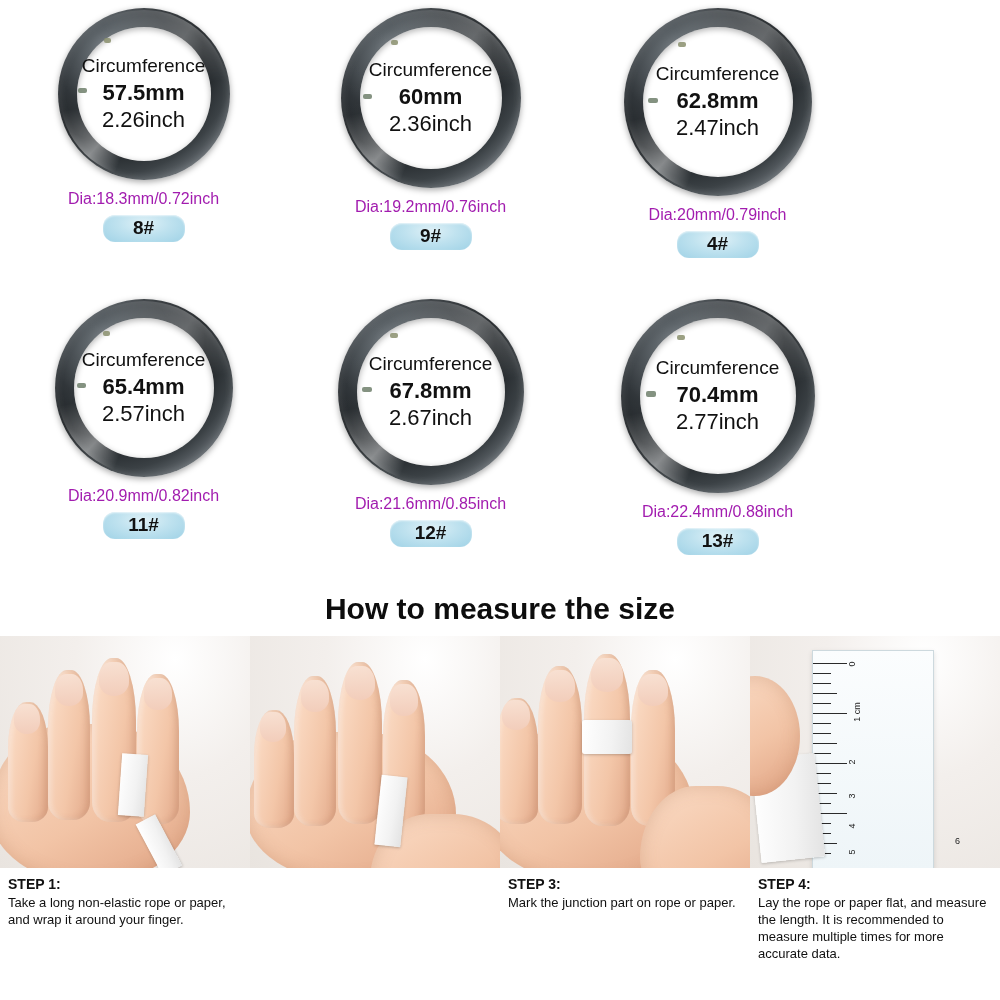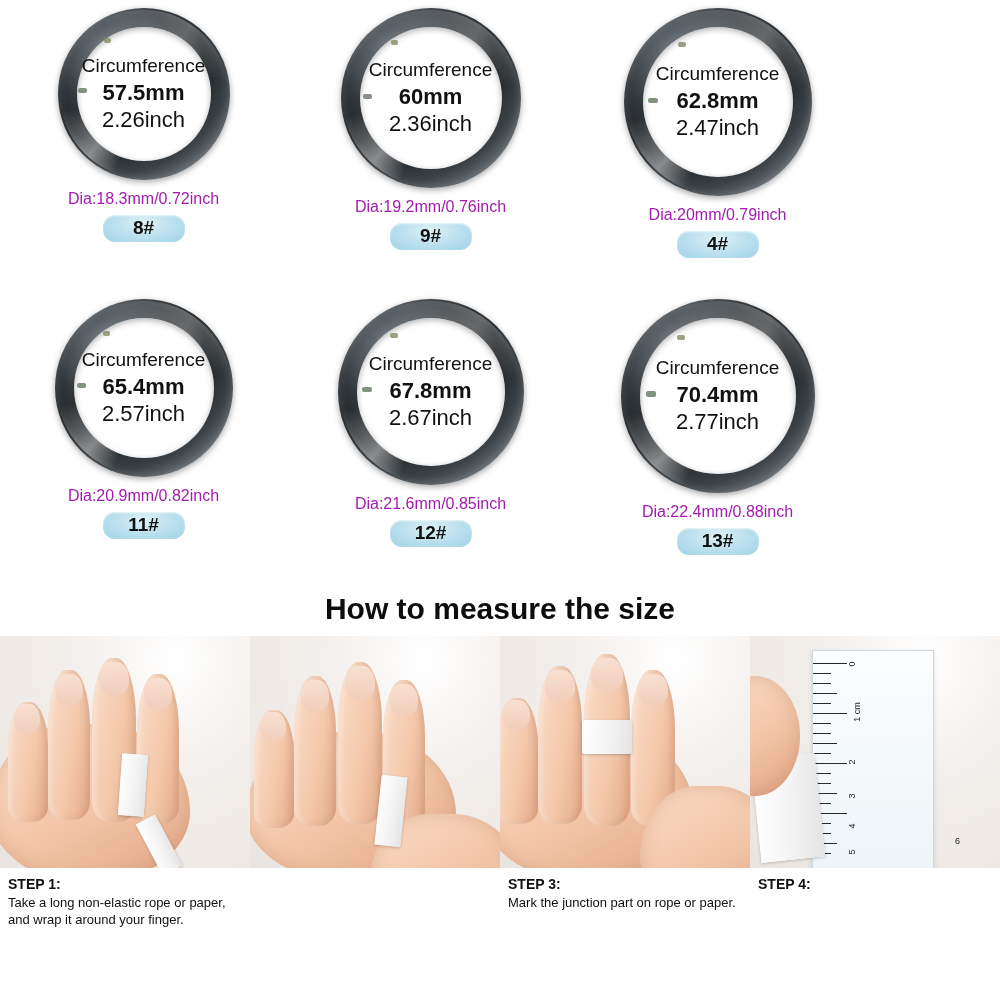--- a/index.html
+++ b/index.html
@@ -430,16 +430,17 @@
         <div class="rnum" style="left:36px;top:170px;">4</div>
         <div class="rnum" style="left:36px;top:196px;">5</div>
       </div>
 
       <div class="paper-strip" style="left:6px;top:120px;width:64px;height:104px;transform:rotate(-6deg);"></div>
       <div class="skin" style="left:-40px;top:40px;width:90px;height:120px;border-radius:50%;"></div>
       <div class="rnum" style="left:205px;top:200px;transform:none;">6</div>
     </div>
     <div class="step-caption">
       <div class="st">STEP 4:</div>
+      <div class="desc">Lay the rope or paper flat, and measure the length. It is recommended to measure multiple times for more accurate data.</div>
     </div>
   </div>
 
 </div>
 
 </body></html>

